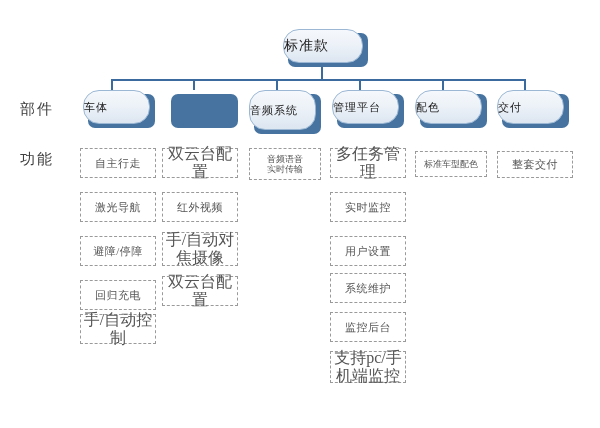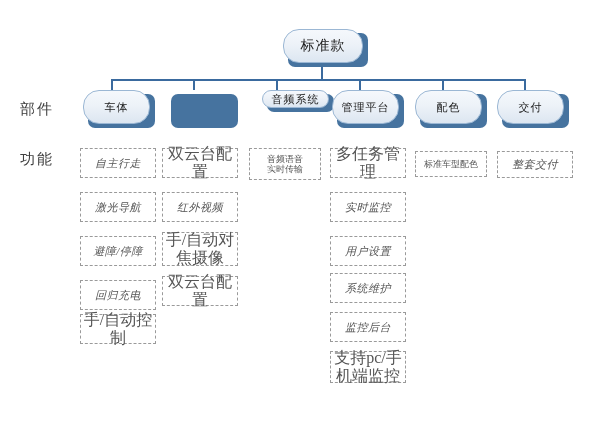--- a/index.html
+++ b/index.html
@@ -33,21 +33,20 @@
     position: absolute;
     left: 0;
     top: 0;
     right: 5px;
     bottom: 4px;
     background: linear-gradient(to bottom, #F5F8FC 0%, #EDF2F8 45%, #DCE6F1 100%);
     border: 1px solid #9BB7D4;
     border-radius: 16px;
     display: flex;
     align-items: center;
-    justify-content: center;
   }
   .node .label {
     color: #1A1A1A;
     font-size: 11px;
     letter-spacing: 1px;
     white-space: nowrap;
     font-family: "Liberation Serif", "DejaVu Serif", serif;
   }
   .node.root .label {
     font-size: 14px;
@@ -73,21 +72,21 @@
     text-align: center;
     color: #555555;
     line-height: 1.15;
     padding: 1px 2px;
   }
   .leaf .leaf-label {
     display: block;
     white-space: pre-line;
     font-family: "Liberation Serif", "DejaVu Serif", serif;
   }
-  .leaf.s1 .leaf-label { font-size: 11px; letter-spacing: 0.5px; font-style: italic; }
+  .leaf.s1 .leaf-label { font-size: 11px; letter-spacing: 0.5px; }
   .leaf.s2 .leaf-label { font-size: 16px; letter-spacing: 0px; }
   .leaf.s3 .leaf-label { font-size: 9px;  letter-spacing: 0px; }
 
   
   .row-caption {
     position: absolute;
     color: #404040;
     font-size: 15px;
     letter-spacing: 2px;
     white-space: nowrap;
@@ -121,21 +120,21 @@
   <div class="shadow-layer"></div>
   <div class="face">
     <span class="label">车体</span>
   </div>
 </div>
 
 <div class="node" style="left:166px; top:90px; width:72px; height:38px;">
   <div class="shadow-layer"></div>
 </div>
 
-<div class="node" style="left:262px; top:90px; width:72px; height:22px;">
+<div class="node" style="left:249px; top:90px; width:72px; height:44px;">
   <div class="shadow-layer"></div>
   <div class="face">
     <span class="label">音频系统</span>
   </div>
 </div>
 
 <div class="node" style="left:332px; top:90px; width:72px; height:38px;">
   <div class="shadow-layer"></div>
   <div class="face">
     <span class="label">管理平台</span>

